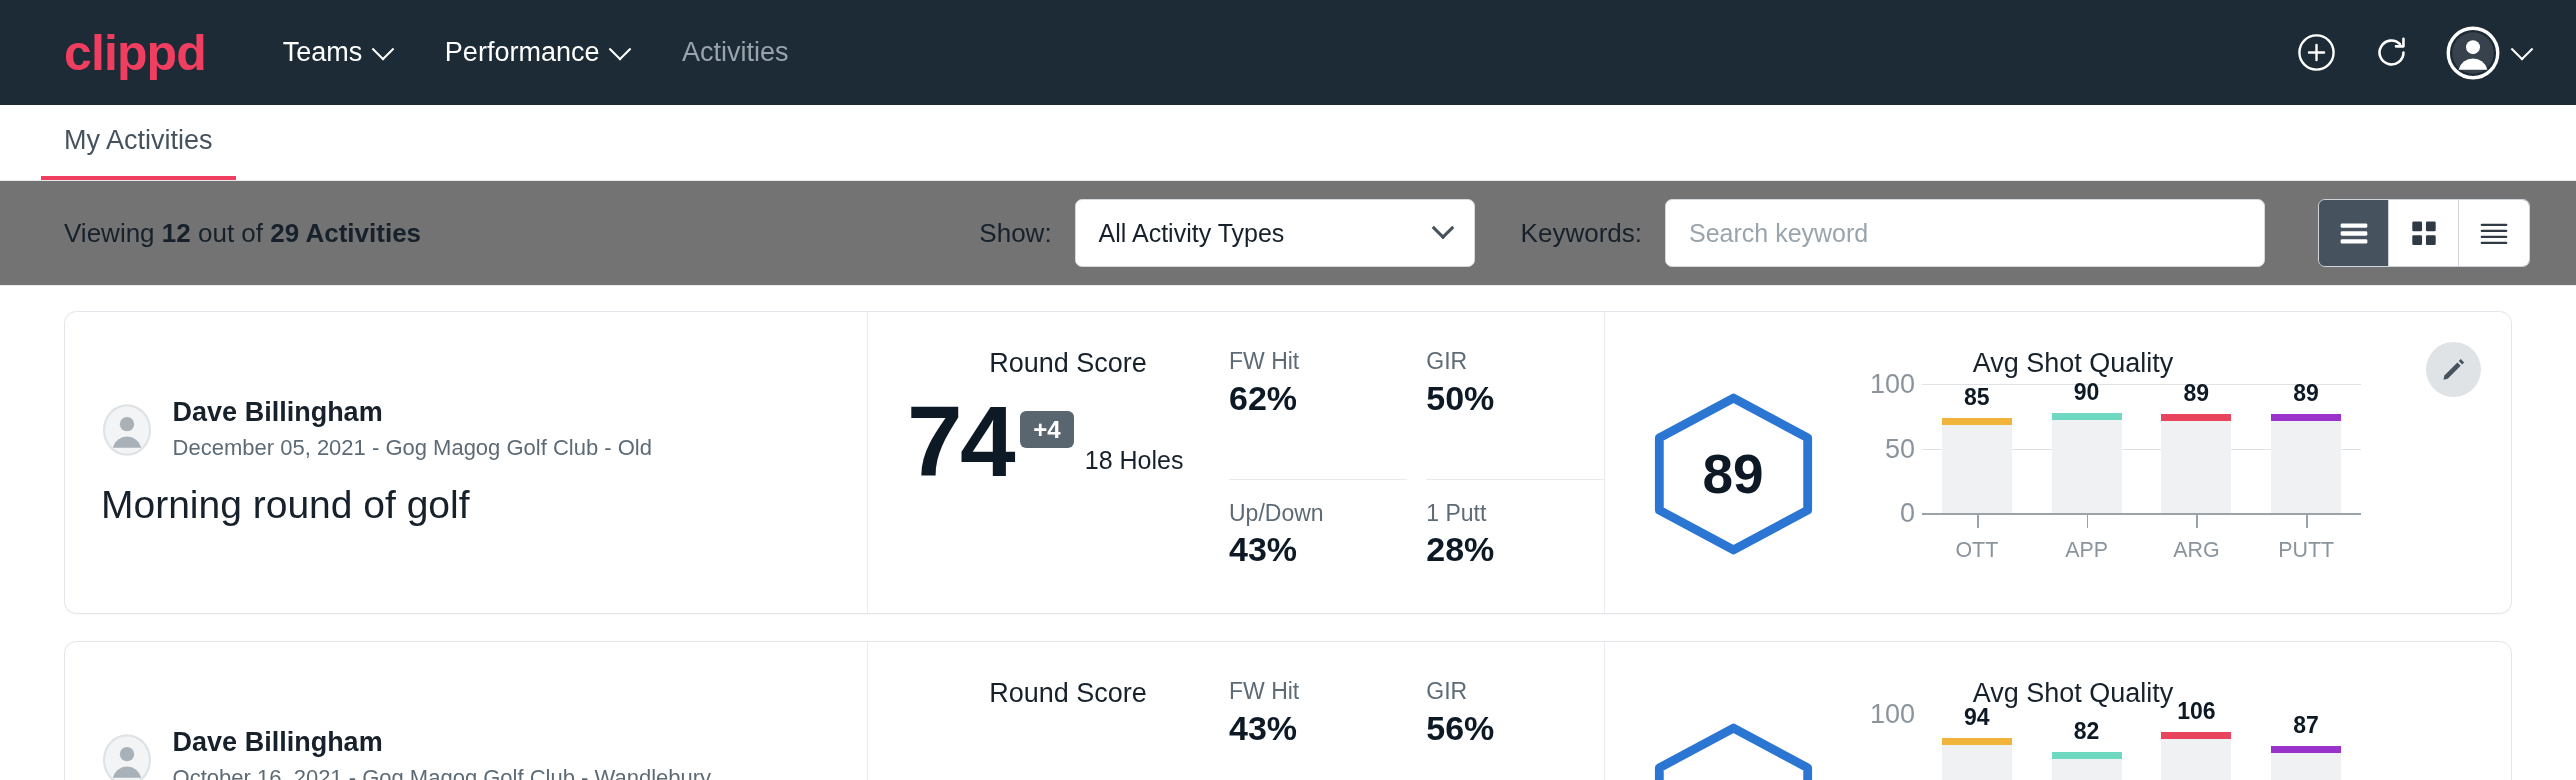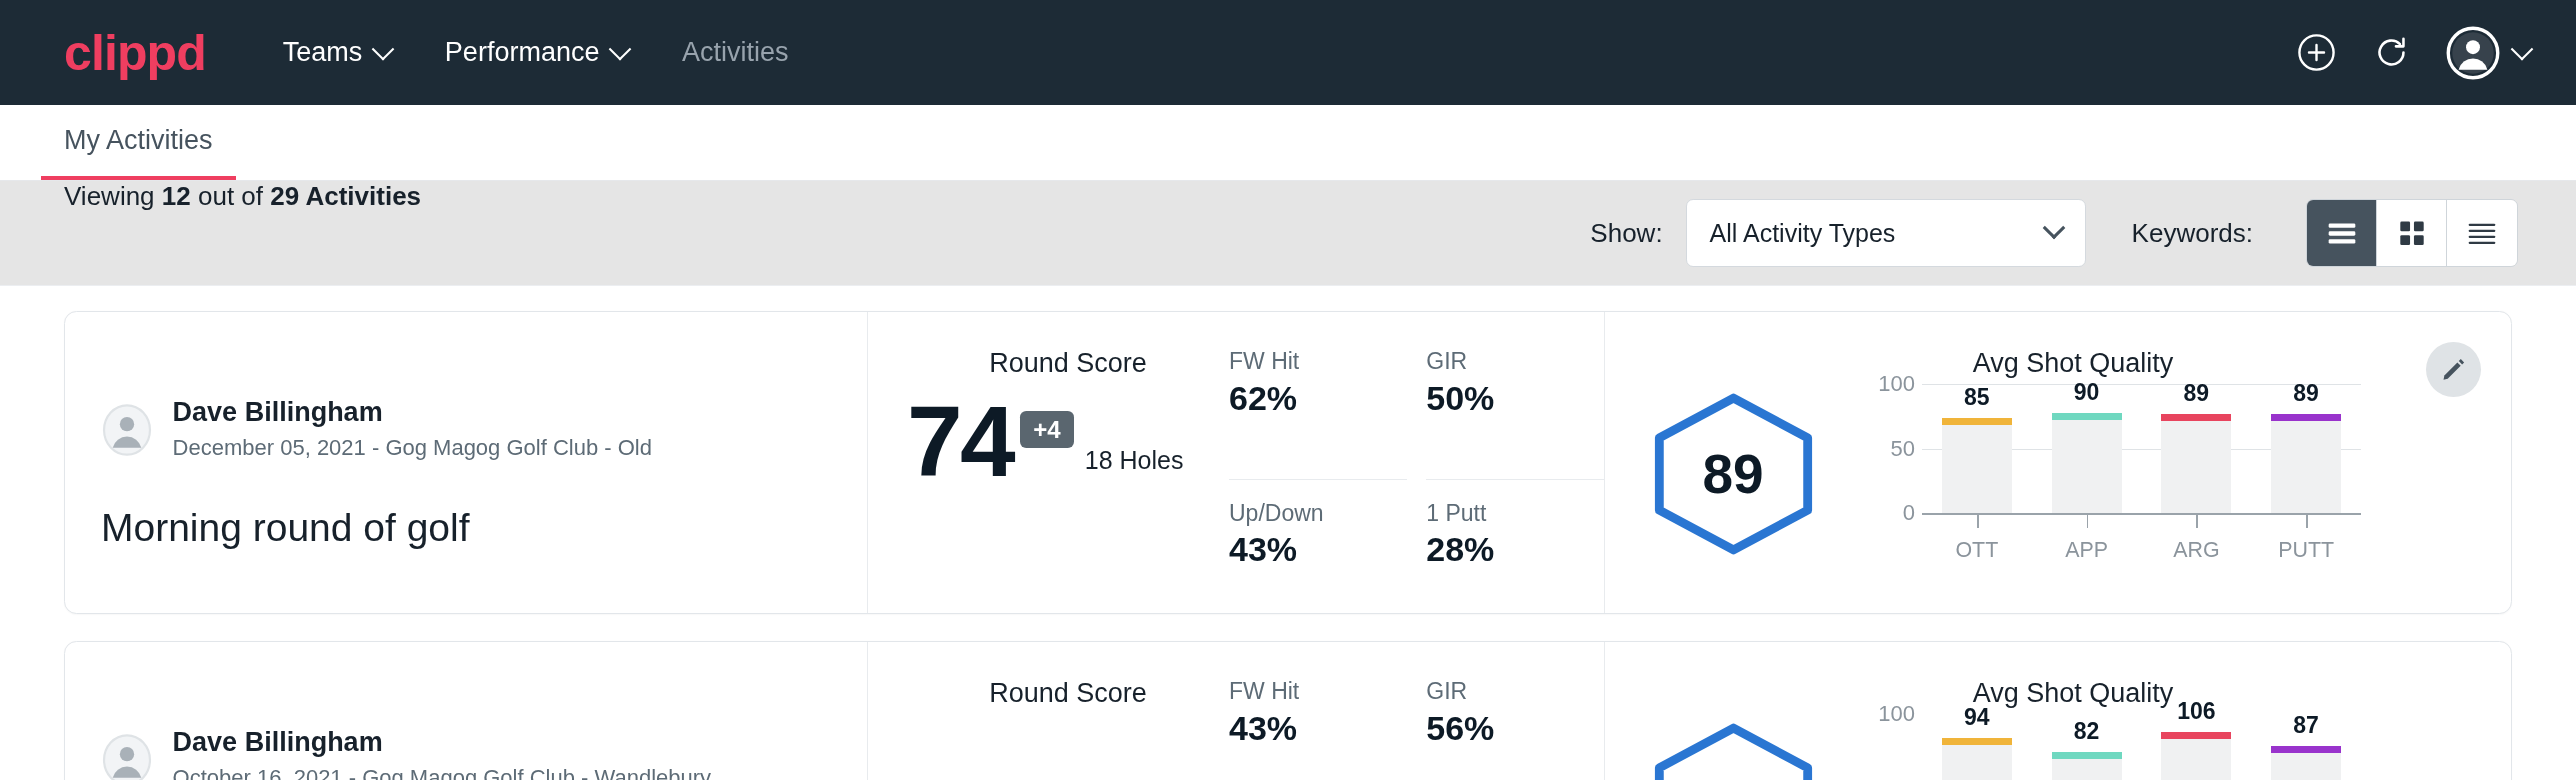--- a/index.html
+++ b/index.html
@@ -70,23 +70,24 @@
     color: #46535e;
     padding: 0 23px 19.6px 23px;
     border-bottom: 4.5px solid #ef3e60;
     cursor: pointer;
     white-space: nowrap;
   }
 
   
   .toolbar {
     height: 105px;
-    background: #e5e5e5;
-    display: flex;
-    padding: 0 58px 0 64px;
+    background: #737373;
+    display: flex;
+    align-items: center;
+    padding: 0 46px 0 64px;
     border-bottom: 0.9px solid #eceef1;
   }
   .viewing {
     font-size: 26px;
     color: #17212b;
     white-space: nowrap;
   }
   .viewing b { font-weight: 700; }
   .toolbar-mid {
     margin-left: auto;
@@ -162,21 +163,21 @@
   }
   .col-info {
     width: 803px;
     padding: 36px 41px 0 36px;
     border-right: 0.9px solid #e8ebee;
   }
   .who { display: flex; align-items: center; gap: 19.6px; margin-top: 48px; }
   .who-text .name { font-size: 27px; font-weight: 700; color: #17212b; line-height: 1.25; }
   .who-text .sub { font-size: 22px; color: #5d6b76; line-height: 1.4; margin-top: 3.6px; }
   .card-title {
-    font-size: 39px; color: #17212b; margin-top: 41px; line-height: 1.2;
+    font-size: 39px; color: #17212b; margin-top: 18px; line-height: 1.2;
   }
   .datasource { font-size: 20.5px; color: #5d6b76; margin-top: 39px; }
 
   .col-score {
     width: 361px;
     padding: 36px 0 0 39px;
   }
   .sec-label { font-size: 27px; color: #17212b; text-align: center; }
   .score-row { display: flex; align-items: flex-end; margin-top: 16px; }
   .score-big {
@@ -215,21 +216,21 @@
     display: flex;
     flex-direction: column;
   }
   .q-body { display: flex; align-items: center; margin-top: 5.4px; }
   .hex-wrap { position: relative; width: 196px; height: 170px; display: flex; align-items: center; justify-content: center; }
   .hex-val {
     position: absolute; font-size: 55px; font-weight: 700; color: #0d1a26;
   }
   .chart { margin-left: 30px; position: relative; width: 500px; height: 179px; }
   .yaxis { position: absolute; left: 0; top: 0; width: 54px; height: 129px; }
-  .ytick { position: absolute; right: 0; font-size: 22px; color: #8b949c; transform: translateY(-50%); }
+  .ytick { position: absolute; right: 0; font-size: 27px; color: #8b949c; transform: translateY(-50%); }
   .plot {
     position: absolute; left: 61px; right: 0; top: 0; height: 129px;
   }
   .grid-line { position: absolute; left: 0; right: 0; height: 0.9px; background: #dfe3e6; }
   .bars { position: absolute; left: 0; right: 0; bottom: 0; top: 0; display: flex; align-items: flex-end; }
   .barcell { flex: 1; display: flex; flex-direction: column; align-items: center; justify-content: flex-end; height: 100%; position: relative; }
   .bar { width: 70px; background: #f0f1f2; position: relative; }
   .bar-cap { position: absolute; top: 0; left: 0; right: 0; height: 6.2px; }
   .bar-num { position: absolute; font-size: 23px; font-weight: 700; color: #0d1a26; }
   .xaxis { position: absolute; left: 61px; right: 0; top: 129px; }
@@ -304,20 +305,21 @@
   </div>
 
   <div class="toolbar-mid">
     <span class="lbl">Show:</span>
     <div class="select">
       <span>All Activity Types</span>
       <span class="sel-chev"></span>
     </div>
 
     <span class="lbl" style="margin-left:23px">Keywords:</span>
+    <input class="search" type="text" placeholder="Search keyword" style="">
 
     <div class="viewtoggle">
       <div class="vt active">
         <svg width="32" height="27" viewBox="0 0 24 20">
           <rect x="2" y="2.5" width="20" height="3.2" rx="1" fill="#ffffff"></rect>
           <rect x="2" y="8.4" width="20" height="3.2" rx="1" fill="#ffffff"></rect>
           <rect x="2" y="14.3" width="20" height="3.2" rx="1" fill="#ffffff"></rect>
         </svg>
       </div>
       <div class="vt">

